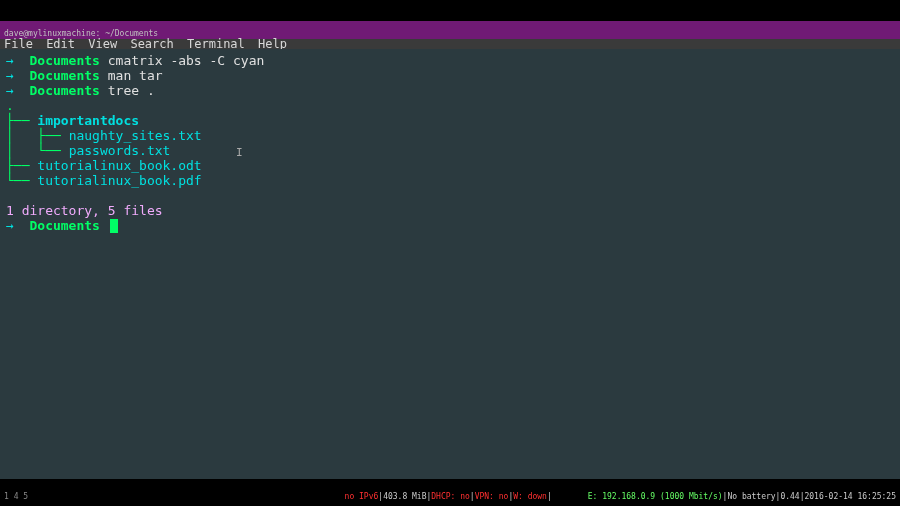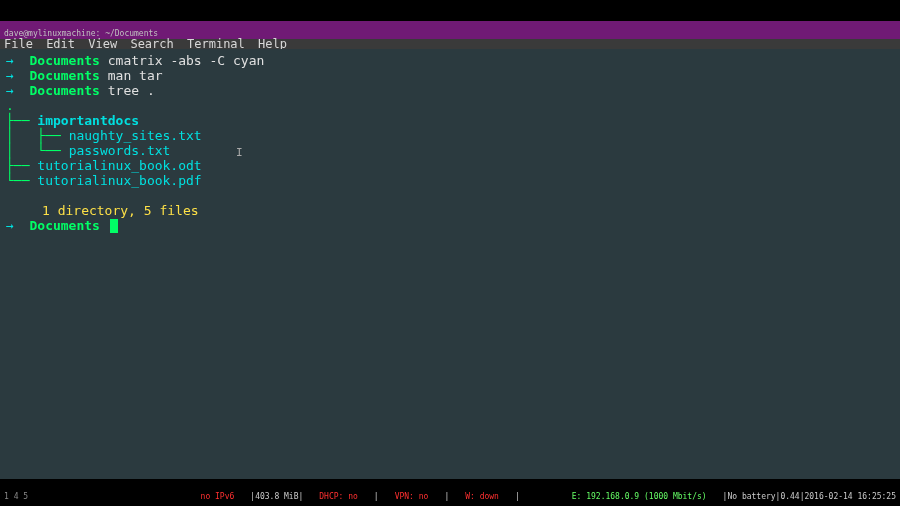--- a/index.html
+++ b/index.html
@@ -40,41 +40,41 @@
       line-height: 15px;
       position: relative;
     }
     .line { white-space: pre; }
     .arrow { color: #00e0e0; }
     .cwd { color: #00ff66; font-weight: bold; }
     .cmd { color: #e0e0e0; }
     .tree-branch { color: #00ff66; }
     .tree-dir { color: #00e0e0; font-weight: bold; }
     .tree-file { color: #00e0e0; }
-    .summary { color: #fde047; margin-left: 36px; }
+    .summary { color: #f0abfc; }
     .cursor {
       display: inline-block;
       width: 8px;
       height: 14px;
       background: #00ff66;
       vertical-align: text-bottom;
       margin-left: 2px;
     }
     .statusbar {
       height: 15px;
       background: #000;
       color: #888;
       font-size: 8px;
       padding: 12px 4px;
       display: flex;
       justify-content: space-between;
       line-height: 11px;
     }
     .status-left { color: #888; }
-    .status-right { display: flex; gap: 16px; }
+    .status-right { display: flex; gap: 0; }
     .st-red { color: #ff3030; }
     .st-white { color: #cccccc; }
     .st-green { color: #66ff66; margin-left: 36px; }
     .icursor {
       position: absolute;
       color: #aaa;
       font-size: 11px;
     }
   </style>
 </head>

